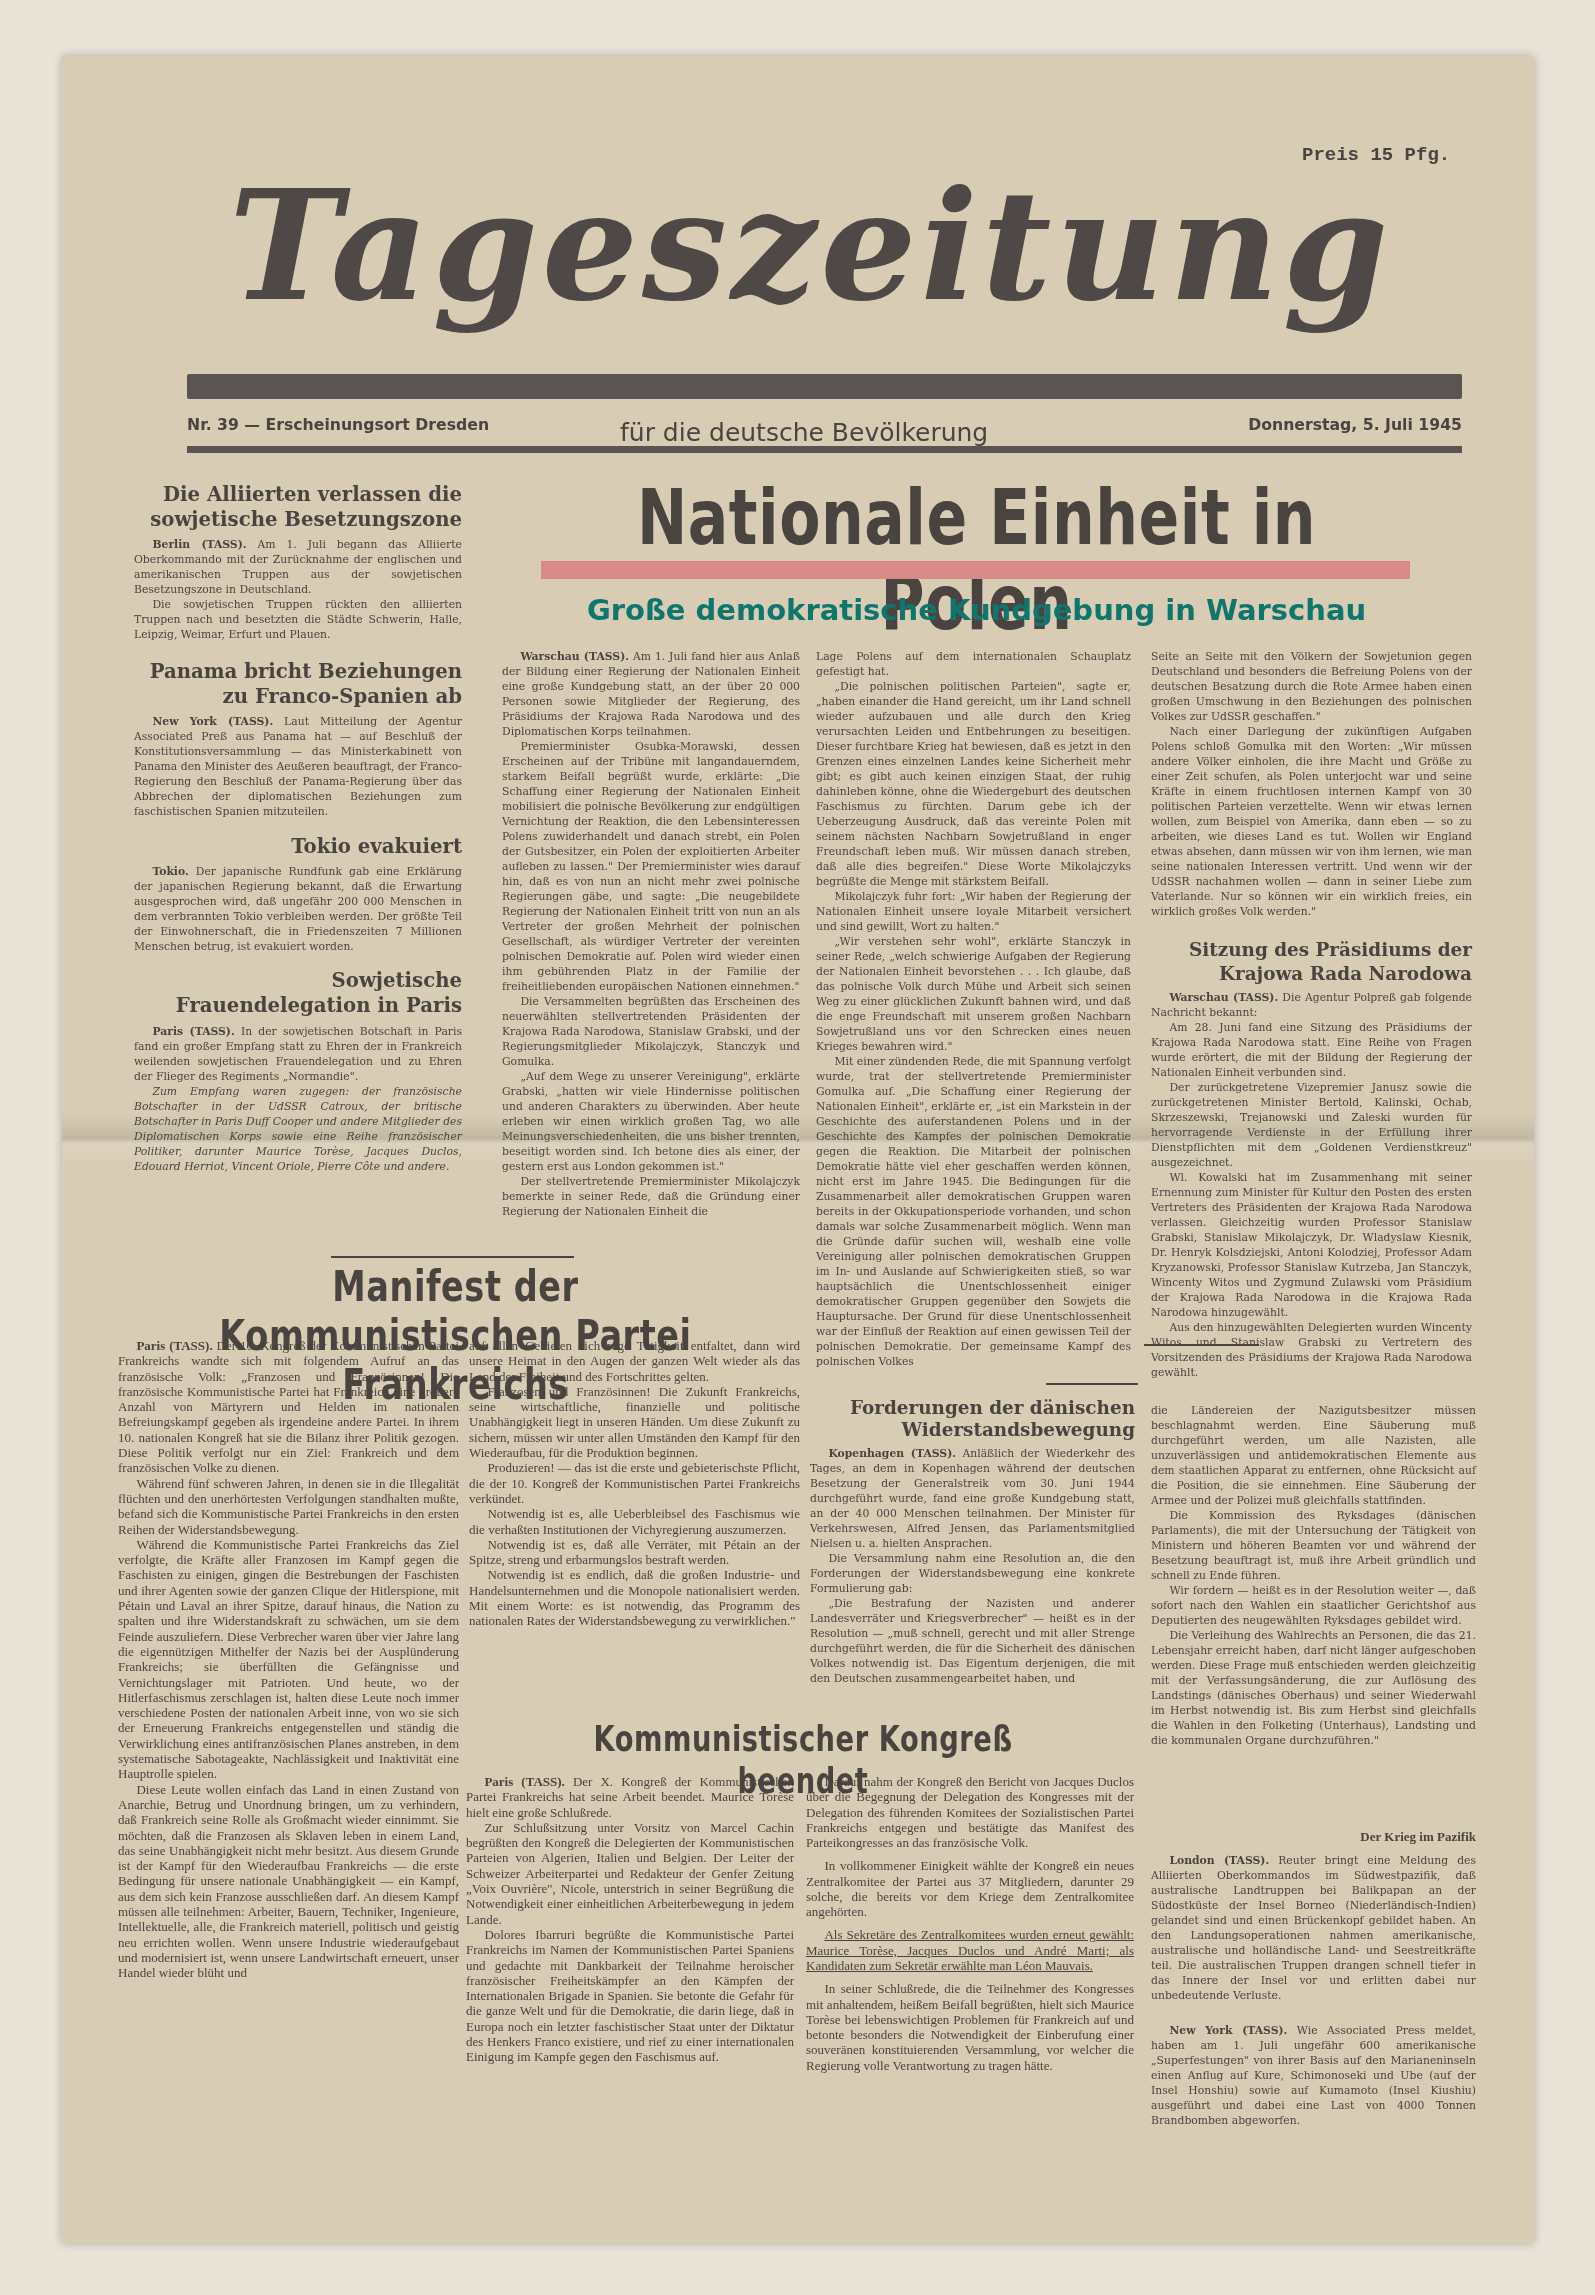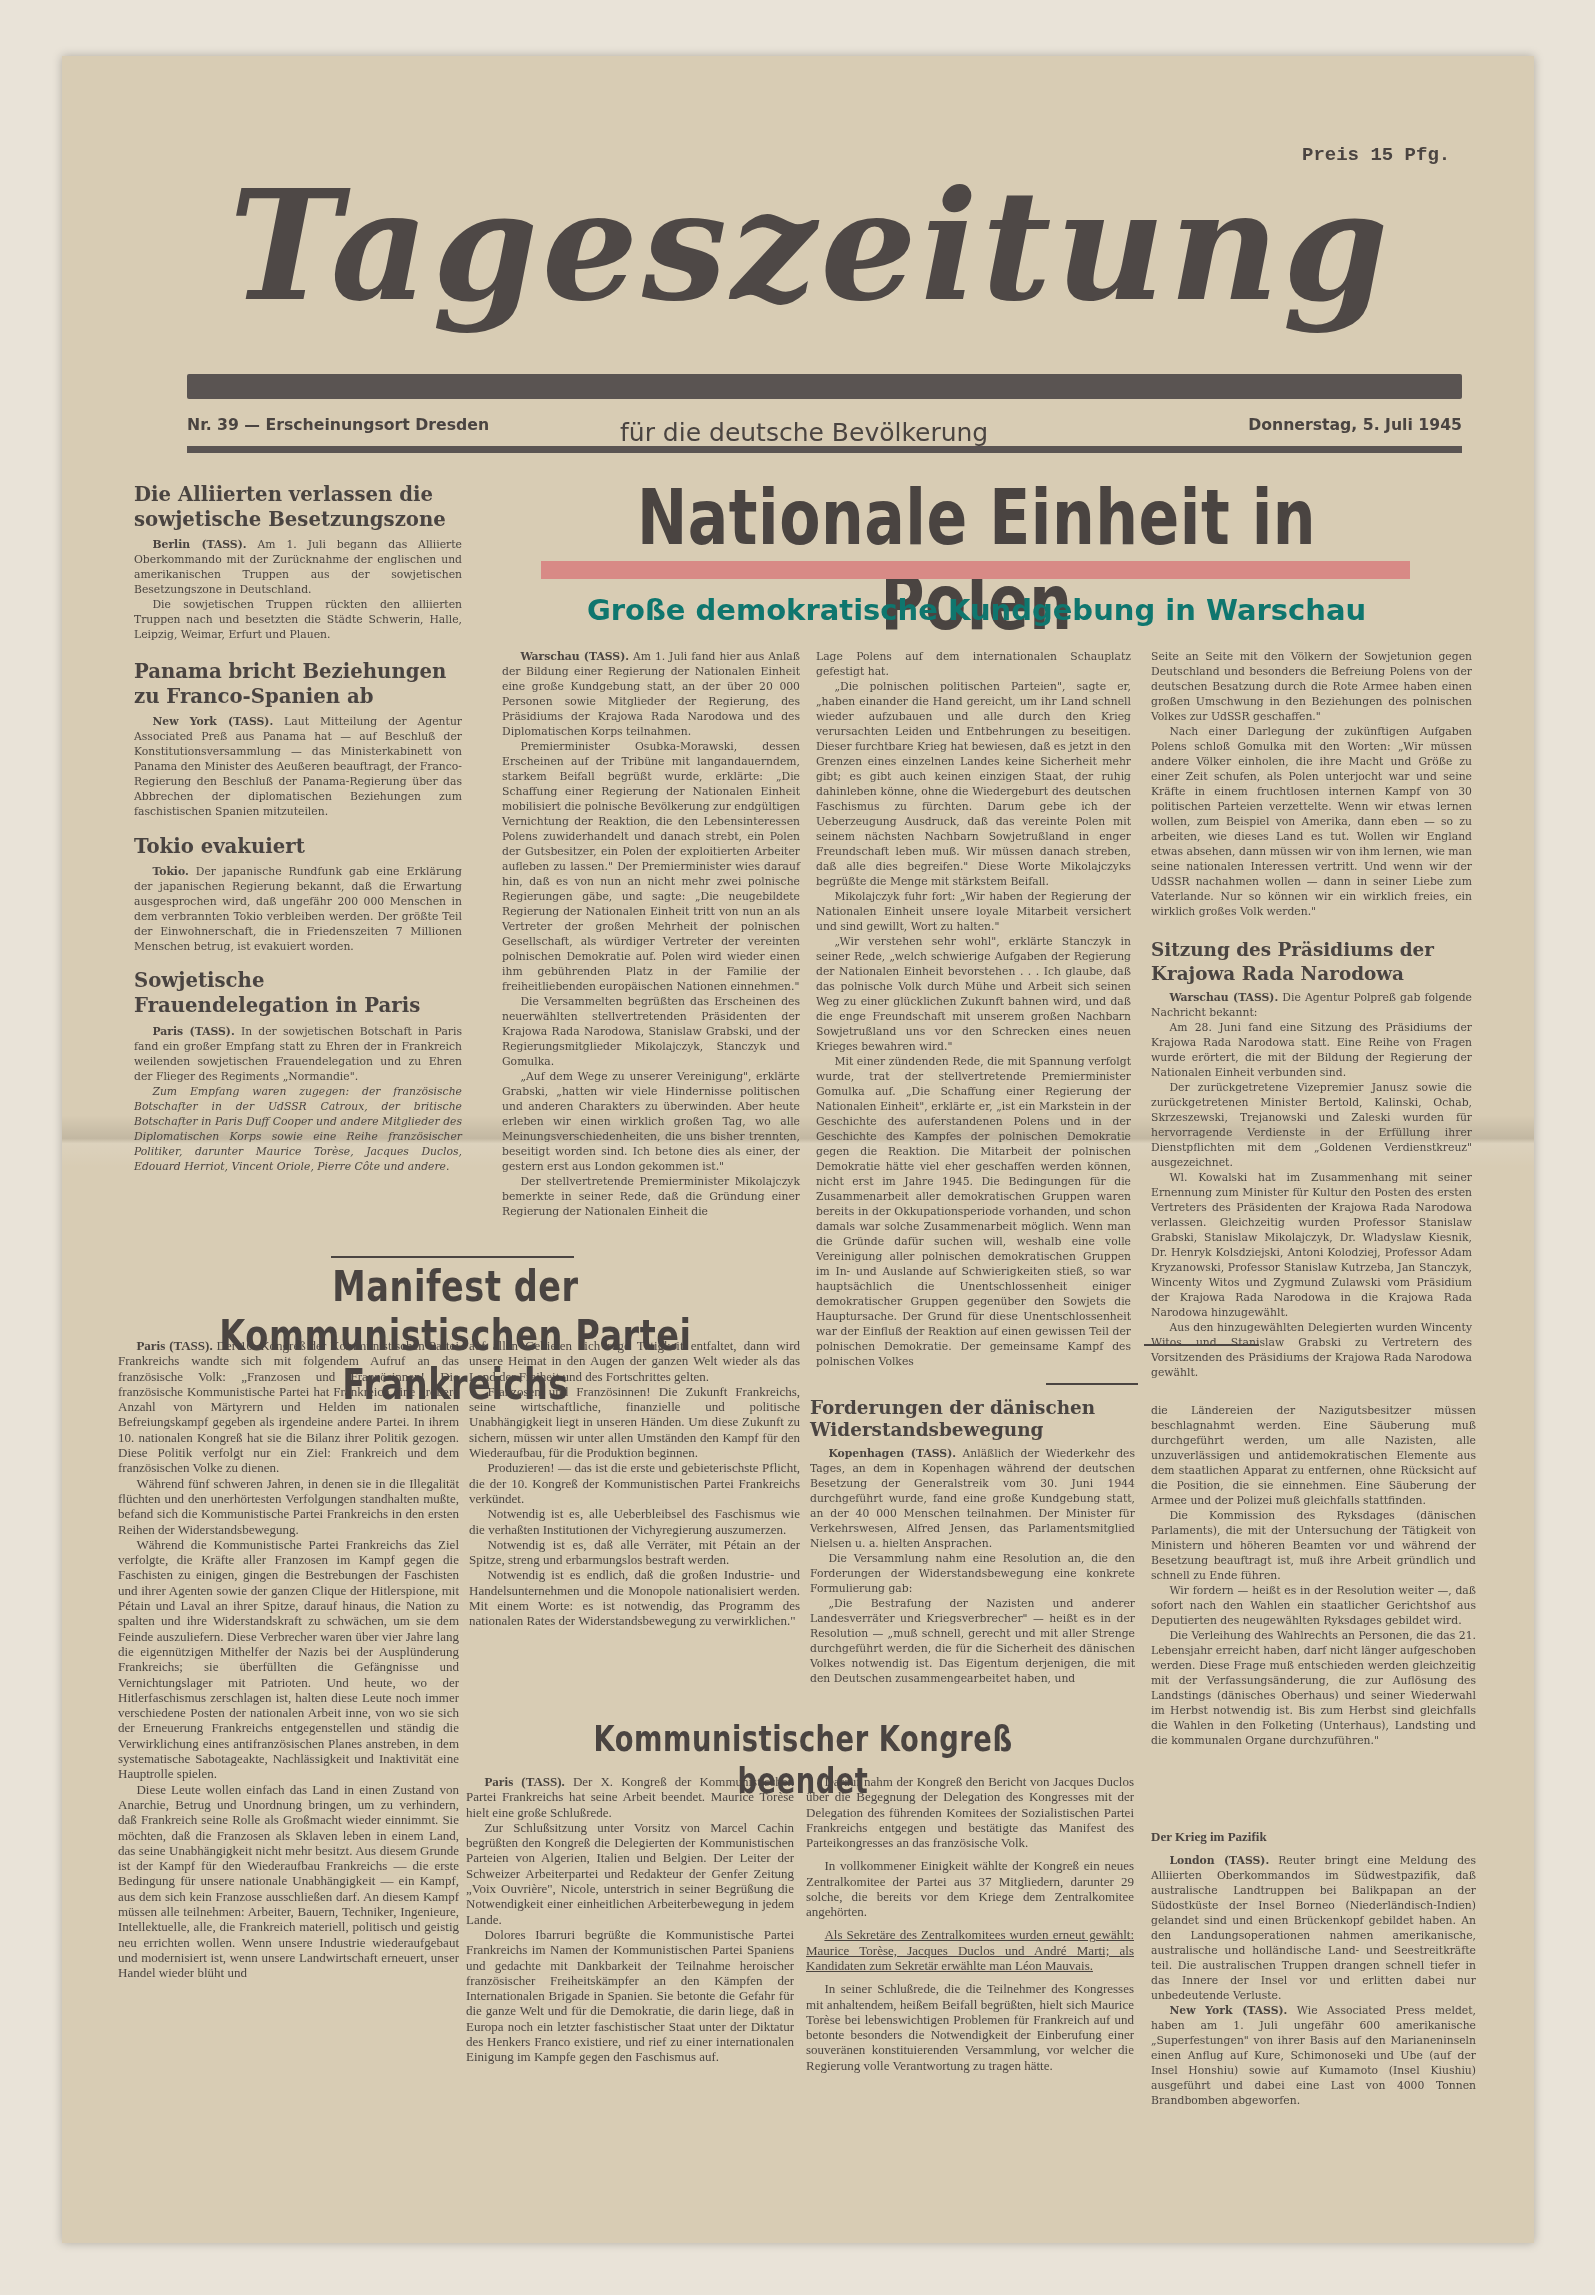--- a/index.html
+++ b/index.html
@@ -34,21 +34,21 @@
   .mast-bar2 { left: 187px; top: 446px; width: 1275px; height: 6.6px; background: #5a5452; }
 
   .col-text {
     font-size: 10.8px; line-height: 15px; text-align: justify; color: #4a4440;
     font-family: "DejaVu Serif", serif;
   }
   .col-text p { margin: 0; text-indent: 18.4px; }
   .col-text .dl { font-weight: bold; }
   .cond { font-family: "Liberation Serif", serif; font-size: 13px; line-height: 15.3px; }
 
-  .h-side { text-align: left; font-family: "DejaVu Serif", serif; font-weight: bold; font-size: 19.7px; line-height: 25px; color: #4a4441; margin: 0 0 5.2px; }
+  .h-side { text-align: right; font-family: "DejaVu Serif", serif; font-weight: bold; font-size: 19.7px; line-height: 25px; color: #4a4441; margin: 0 0 5.2px; }
   .h-big {
     font-family: "DejaVu Sans", sans-serif; font-weight: bold; color: #4a4441; text-align: center;
     letter-spacing: 0.7px; transform: scaleX(0.78); transform-origin: center;
   }
   .rule { background: #4a4441; height: 2.6px; }
   .redbar { left: 541px; top: 561px; width: 869px; height: 18.4px; background: #d88a86; }
 </style>
 </head>
 <body>
 
@@ -152,21 +152,21 @@
 <div class="abs col-text" style="left:1151px; top:1403px; width:325px;">
   <p style="text-indent:0;">die Ländereien der Nazigutsbesitzer müssen beschlagnahmt werden. Eine Säuberung muß durchgeführt werden, um alle Nazisten, alle unzuverlässigen und antidemokratischen Elemente aus dem staatlichen Apparat zu entfernen, ohne Rücksicht auf die Position, die sie einnehmen. Eine Säuberung der Armee und der Polizei muß gleichfalls stattfinden.</p>
   <p>Die Kommission des Ryksdages (dänischen Parlaments), die mit der Untersuchung der Tätigkeit von Ministern und höheren Beamten vor und während der Besetzung beauftragt ist, muß ihre Arbeit gründlich und schnell zu Ende führen.</p>
   <p>Wir fordern — heißt es in der Resolution weiter —, daß sofort nach den Wahlen ein staatlicher Gerichtshof aus Deputierten des neugewählten Ryksdages gebildet wird.</p>
   <p>Die Verleihung des Wahlrechts an Personen, die das 21. Lebensjahr erreicht haben, darf nicht länger aufgeschoben werden. Diese Frage muß entschieden werden gleichzeitig mit der Verfassungsänderung, die zur Auflösung des Landstings (dänisches Oberhaus) und seiner Wiederwahl im Herbst notwendig ist. Bis zum Herbst sind gleichfalls die Wahlen in den Folketing (Unterhaus), Landsting und die kommunalen Organe durchzuführen."</p>
 </div>
 
 <div class="abs col-text" style="left:1151px; top:1826px; width:325px;">
   <h3 class="h-side" style="font-size:13px; line-height:22px;font-family:Liberation Serif, serif;">Der Krieg im Pazifik</h3>
   <p><span class="dl">London (TASS).</span> <span>Reuter bringt eine Meldung des Alliierten Oberkommandos im Südwestpazifik, daß australische Landtruppen bei Balikpapan an der Südostküste der Insel Borneo (Niederländisch-Indien) gelandet sind und einen Brückenkopf gebildet haben. An den Landungsoperationen nahmen amerikanische, australische und holländische Land- und Seestreitkräfte teil. Die australischen Truppen drangen schnell tiefer in das Innere der Insel vor und erlitten dabei nur unbedeutende Verluste.</span></p>
-  <p style="margin-top:0;"><span class="dl">New York (TASS).</span> <span>Wie Associated Press meldet, haben am 1. Juli ungefähr 600 amerikanische „Superfestungen" von ihrer Basis auf den Marianeninseln einen Anflug auf Kure, Schimonoseki und Ube (auf der Insel Honshiu) sowie auf Kumamoto (Insel Kiushiu) ausgeführt und dabei eine Last von 4000 Tonnen Brandbomben abgeworfen.</span></p>
+  <p style="margin-top:20px;"><span class="dl">New York (TASS).</span> <span>Wie Associated Press meldet, haben am 1. Juli ungefähr 600 amerikanische „Superfestungen" von ihrer Basis auf den Marianeninseln einen Anflug auf Kure, Schimonoseki und Ube (auf der Insel Honshiu) sowie auf Kumamoto (Insel Kiushiu) ausgeführt und dabei eine Last von 4000 Tonnen Brandbomben abgeworfen.</span></p>
 </div>
 
 <div class="abs" style="left:472px; top:1718px; width:662px;">
   <div class="h-big" style="font-size:35px; line-height:42px;">Kommunistischer Kongreß beendet</div>
 </div>
 <div class="abs col-text cond" style="left:466px; top:1774px; width:328px;">
   <p><span class="dl">Paris (TASS).</span> <span>Der X. Kongreß der Kommunistischen Partei Frankreichs hat seine Arbeit beendet. Maurice Torèse hielt eine große Schlußrede.</span></p>
   <p>Zur Schlußsitzung unter Vorsitz von Marcel Cachin begrüßten den Kongreß die Delegierten der Kommunistischen Parteien von Algerien, Italien und Belgien. Der Leiter der Schweizer Arbeiterpartei und Redakteur der Genfer Zeitung „Voix Ouvrière", Nicole, unterstrich in seiner Begrüßung die Notwendigkeit einer einheitlichen Arbeiterbewegung in jedem Lande.</p>
   <p>Dolores Ibarruri begrüßte die Kommunistische Partei Frankreichs im Namen der Kommunistischen Partei Spaniens und gedachte mit Dankbarkeit der Teilnahme heroischer französischer Freiheitskämpfer an den Kämpfen der Internationalen Brigade in Spanien. Sie betonte die Gefahr für die ganze Welt und für die Demokratie, die darin liege, daß in Europa noch ein letzter faschistischer Staat unter der Diktatur des Henkers Franco existiere, und rief zu einer internationalen Einigung im Kampfe gegen den Faschismus auf.</p>
 </div>

